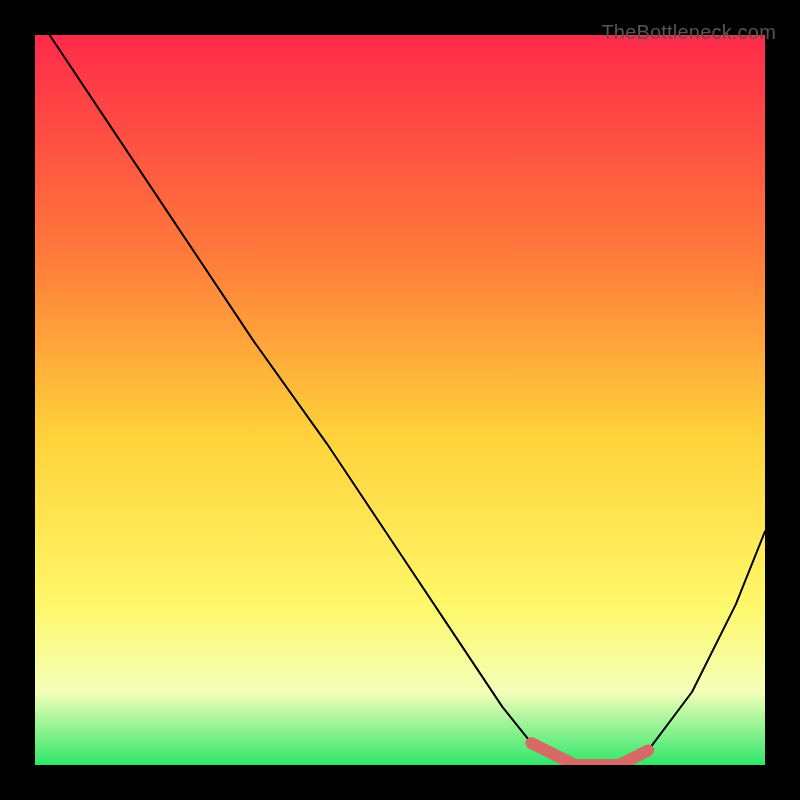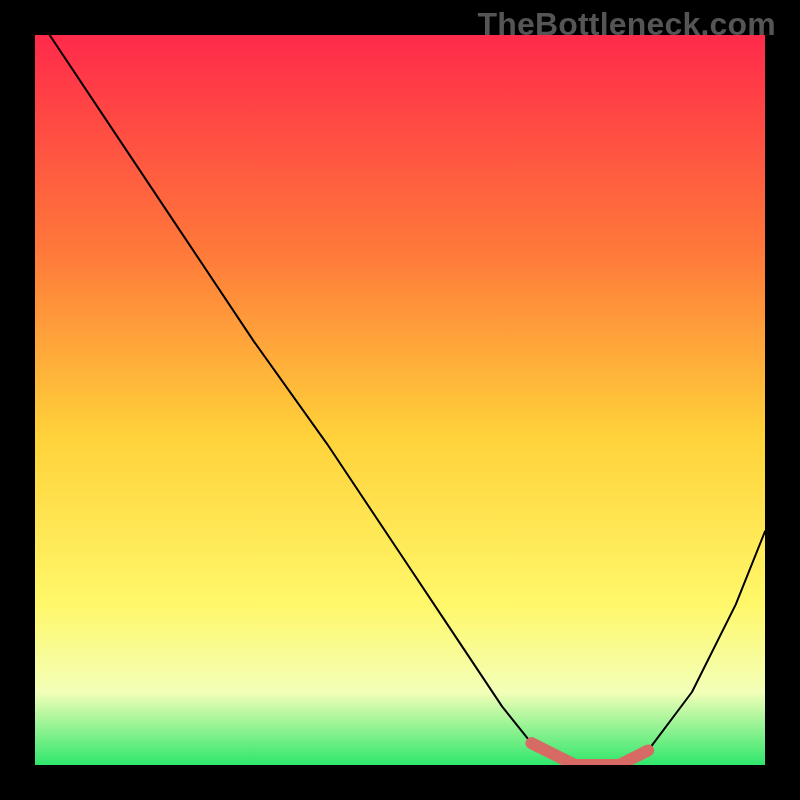--- a/index.html
+++ b/index.html
@@ -5,26 +5,26 @@
   * { margin: 0; padding: 0; box-sizing: border-box; }
   html, body { width: 800px; height: 800px; background: #000; overflow: hidden; }
   .container {
     position: relative;
     width: 800px;
     height: 800px;
     background: #000;
   }
   .watermark {
     position: absolute;
-    top: 6px;
+    top: 21px;
     right: 24px;
     color: #555;
     font-family: Arial, Helvetica, sans-serif;
-    font-size: 32px;
-    font-weight: 700;
+    font-size: 20px;
+    font-weight: 400;
     letter-spacing: 0.2px;
     z-index: 3;
   }
   .chart-svg {
     position: absolute;
     top: 0; left: 0;
     width: 800px; height: 800px;
   }
 </style>
 </head>

